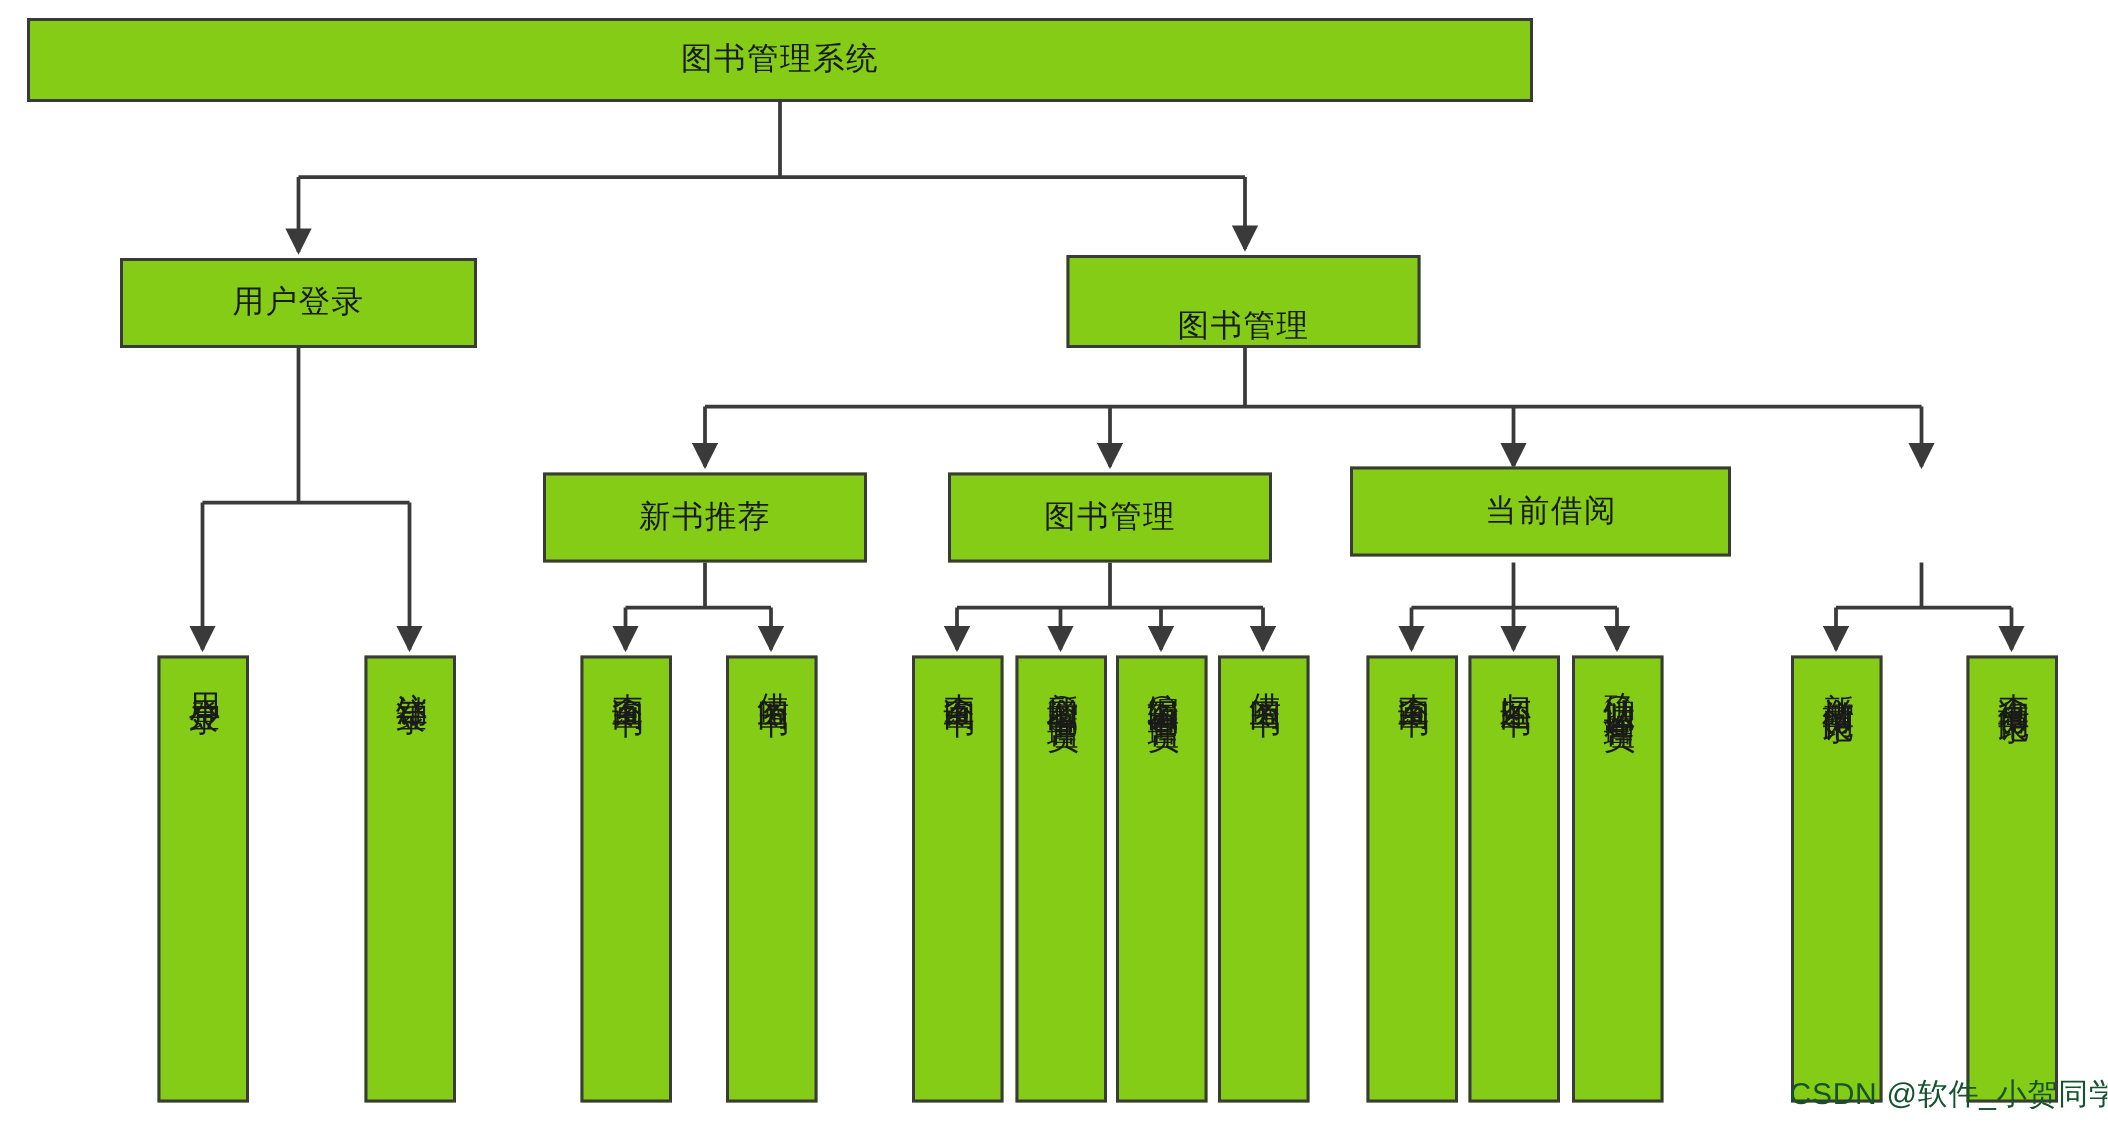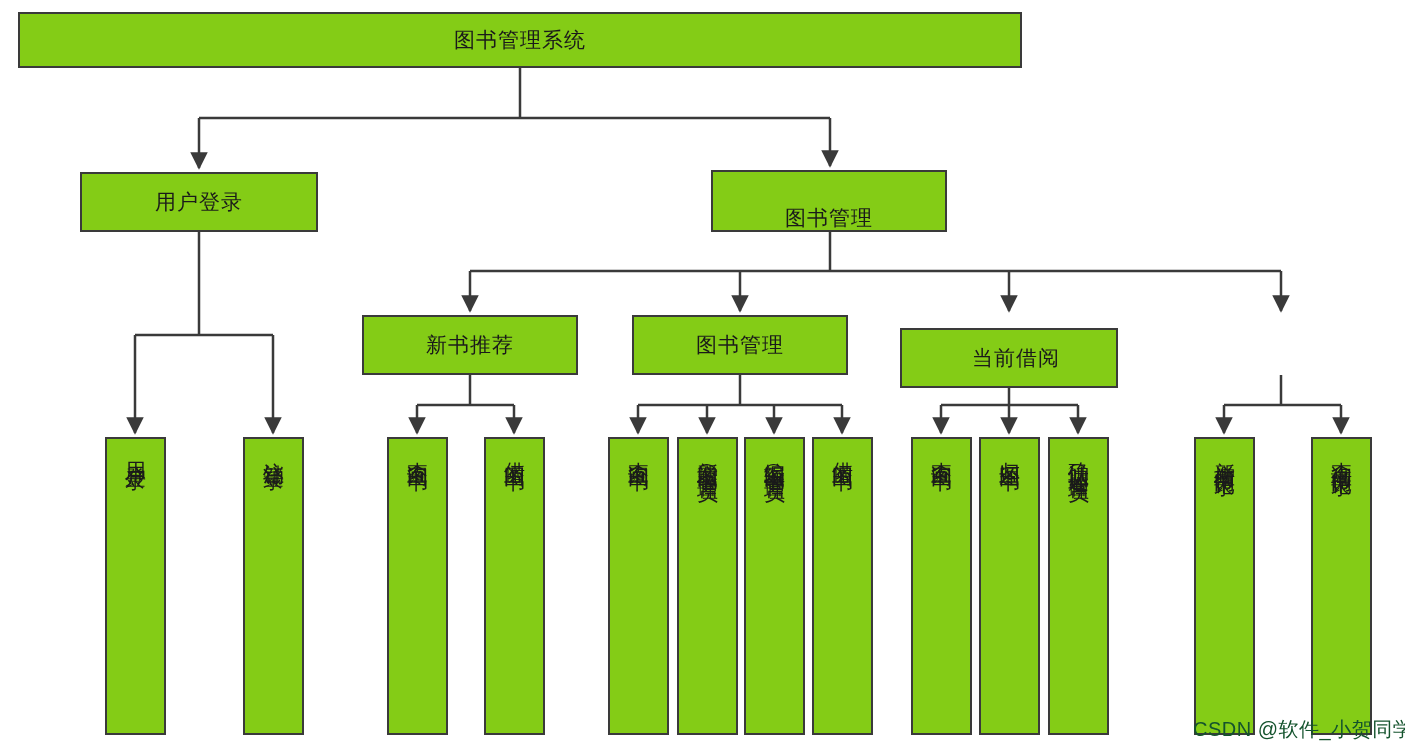--- a/index.html
+++ b/index.html
@@ -133,21 +133,21 @@
   <div class="node horiz" style="left:711px; top:170px; width:236px; height:62px;align-items:flex-end;">
     <span class="label">图书管理</span>
   </div>
 
   <div class="node horiz" style="left:362px; top:315px; width:216px; height:60px;align-items:center;">
     <span class="label">新书推荐</span>
   </div>
   <div class="node horiz" style="left:632px; top:315px; width:216px; height:60px;">
     <span class="label">图书管理</span>
   </div>
-  <div class="node horiz" style="left:900px; top:328px; width:218px; height:60px;padding-left:14px;">
+  <div class="node horiz" style="left:900px; top:311px; width:254px; height:60px;padding-left:14px;">
     <span class="label">当前借阅</span>
   </div>
 
   <div class="node vert" style="left:105px; top:437px; width:61px; height:298px;">
     <span class="label">用户登录</span>
   </div>
   <div class="node vert" style="left:243px; top:437px; width:61px; height:298px;">
     <span class="label">注销登录</span>
   </div>
 

